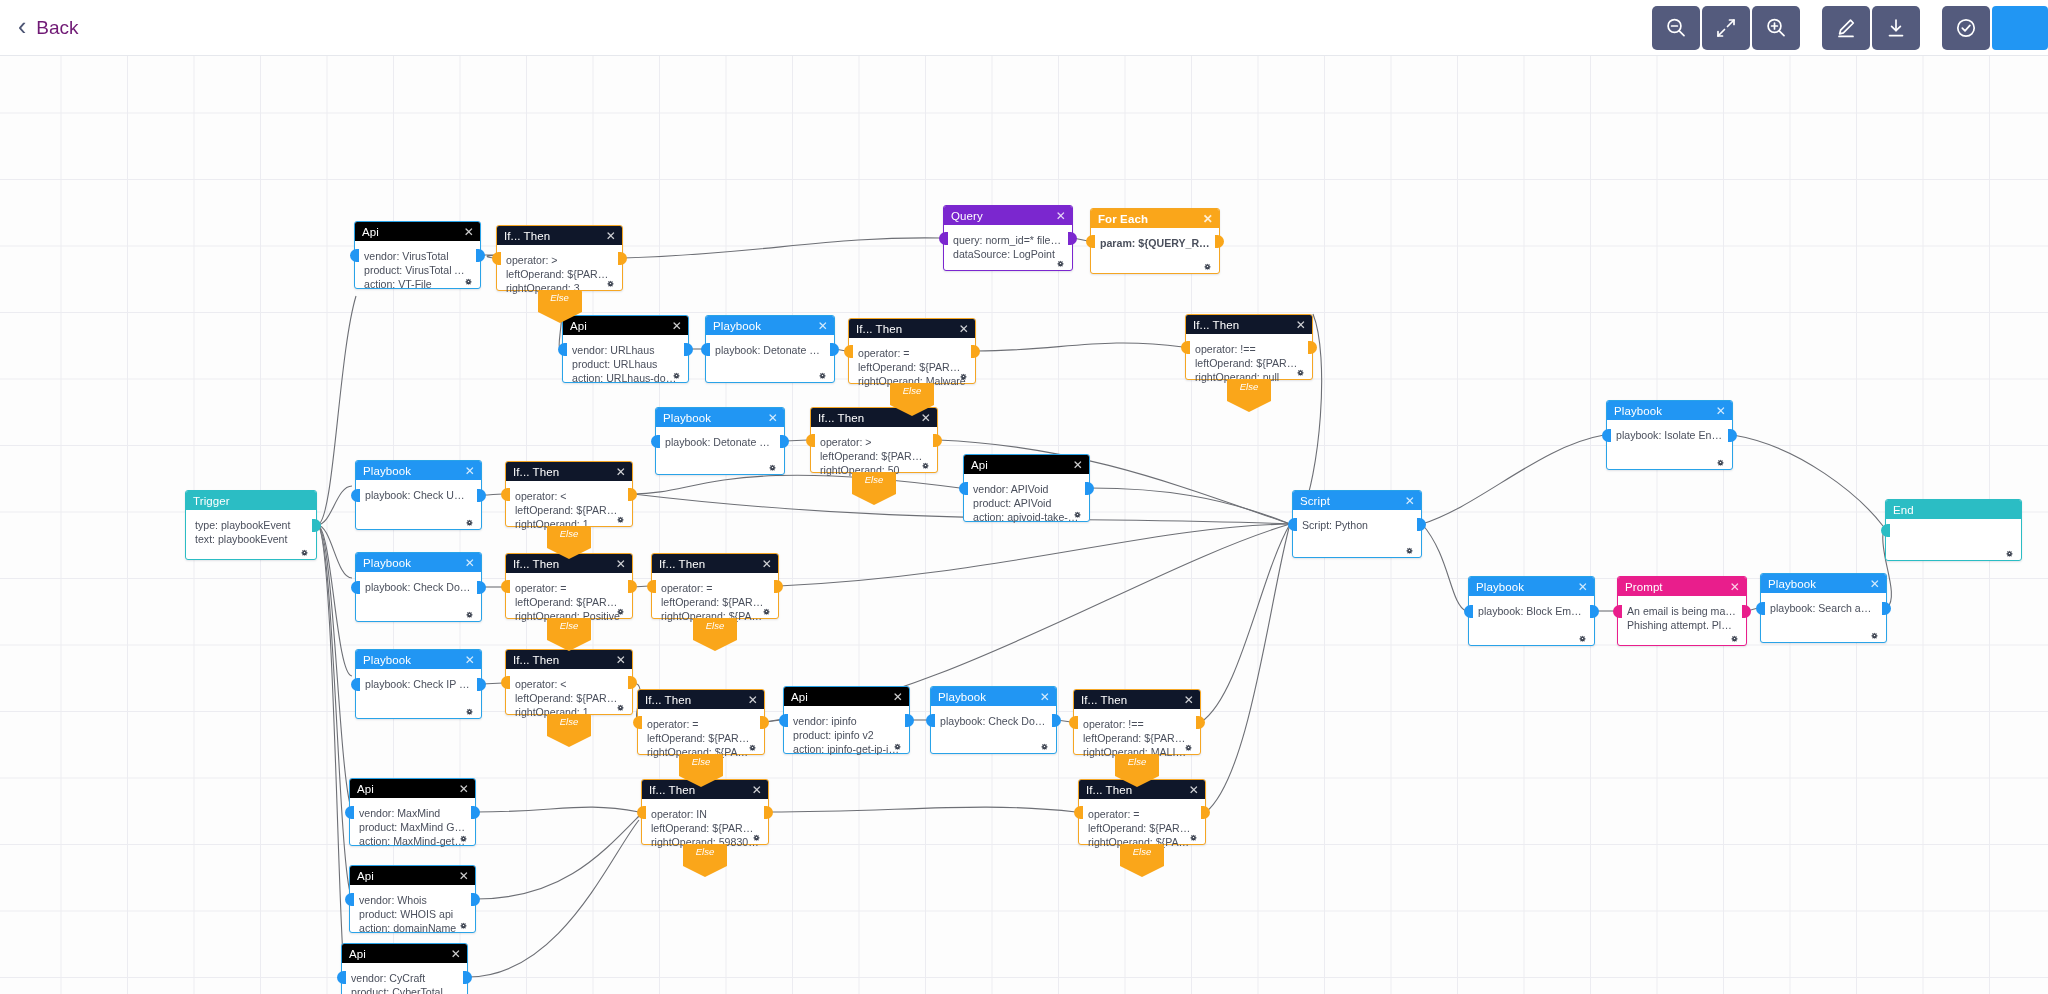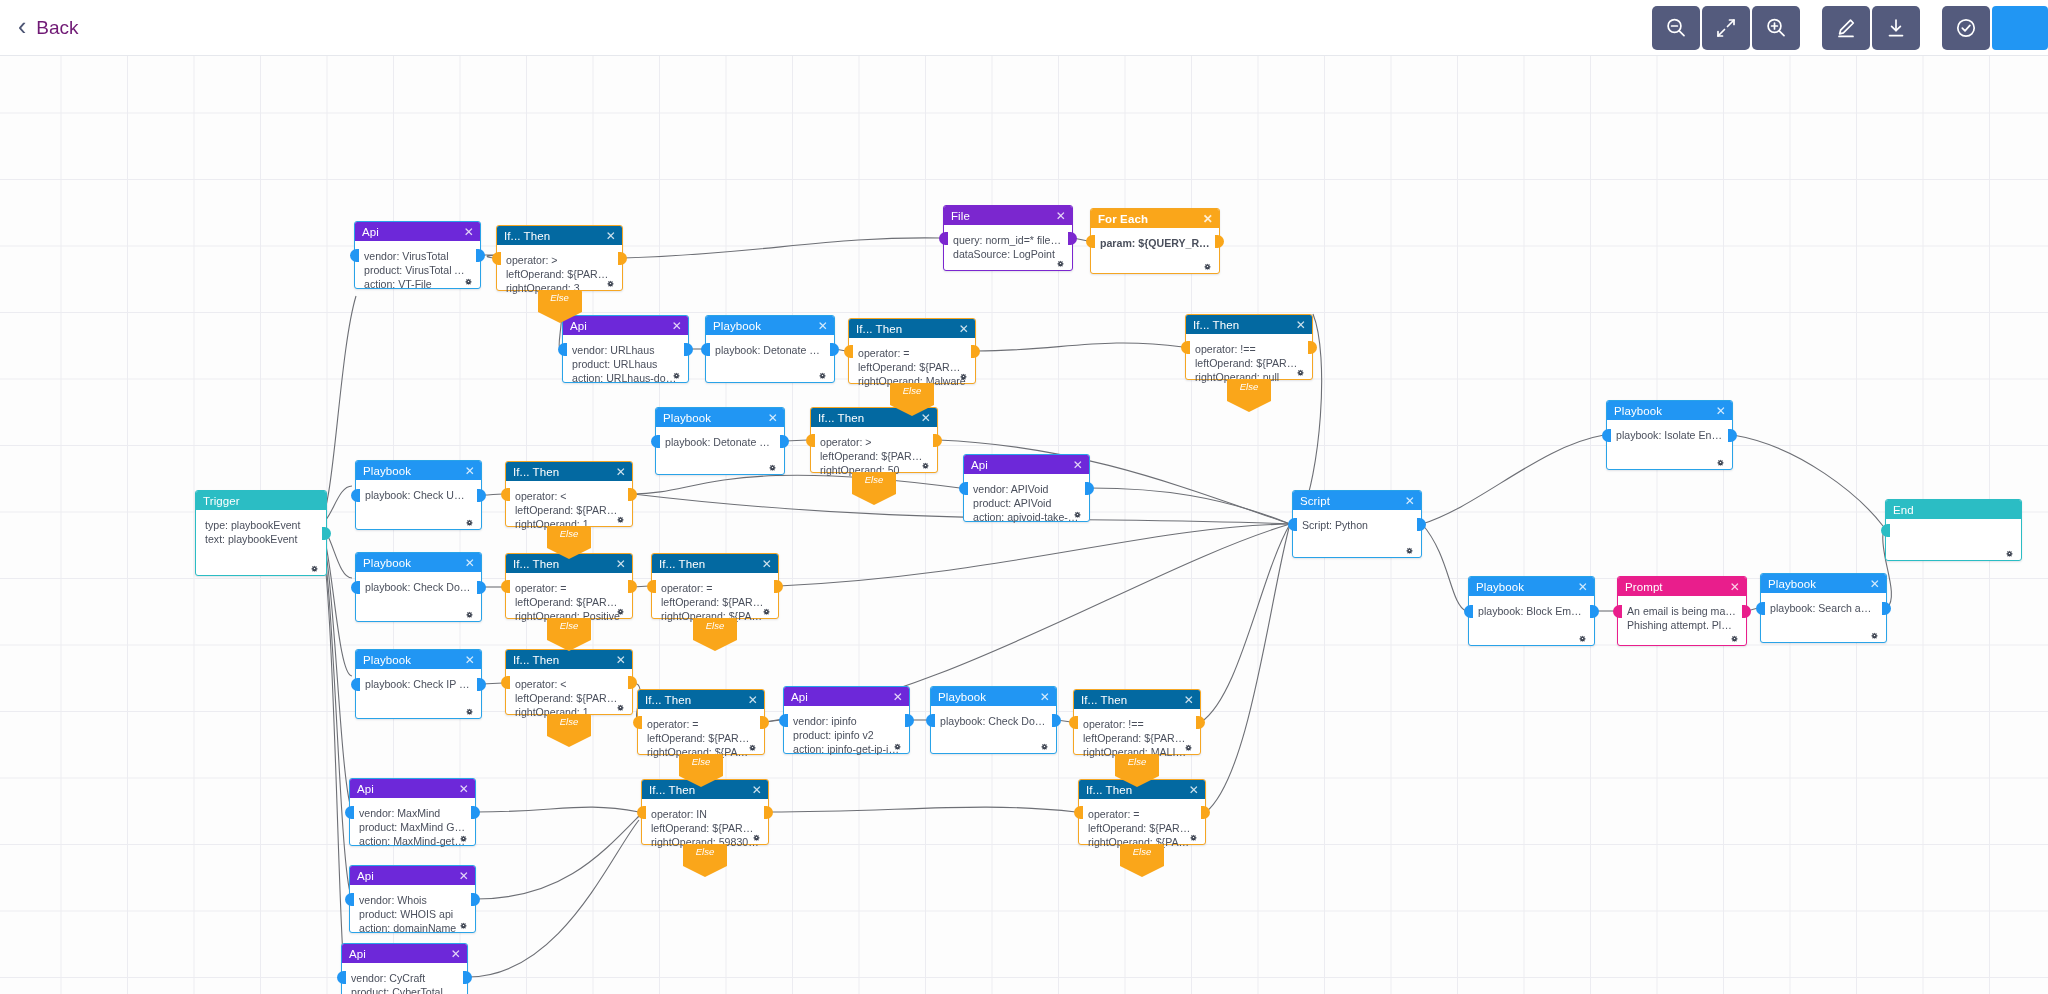--- a/index.html
+++ b/index.html
@@ -98,25 +98,25 @@
     font-size: 10.6px; color: #4a4f5c; line-height: 1.33;
     white-space: nowrap; overflow: hidden;
   }
   .node-bd div { overflow: hidden; text-overflow: ellipsis; }
   .gear {
     position: absolute; right: 6px; bottom: 4px;
     width: 11px; height: 11px; color: #3c4250;
   }
   
   .t-api   { border: 1px solid #29a3e8; }
-  .t-api   > .node-hd { background: #6d28d9; gap: 48px; }
+  .t-api   > .node-hd { background: #000000; gap: 48px; }
   .t-pb    { border: 1px solid #29a3e8; }
   .t-pb    > .node-hd { background: #2196f3; }
   .t-if    { border: 1px solid #f5a623; }
-  .t-if    > .node-hd { background: #0369a1; }
+  .t-if    > .node-hd { background: #0f172a; }
   .t-fe    { border: 1px solid #f5a623; font-weight: bold; }
   .t-fe    > .node-hd { background: #faa61a; }
   .t-query { border: 1px solid #7b27cf; }
   .t-query > .node-hd { background: #7b27cf; }
   .t-trig  { border: 1px solid #2bbdc4; }
   .t-trig  > .node-hd { background: #2bbdc4; }
   .t-end   { border: 1px solid #2bbdc4; }
   .t-end   > .node-hd { background: #2bbdc4; }
   .t-script{ border: 1px solid #29a3e8; }
   .t-script> .node-hd { background: #2196f3; }
@@ -269,21 +269,21 @@
       <path d="M 1206,756 C 1250,720 1270,540 1290,468" fill="none" stroke="#6d6f75" stroke-width="1.1"></path>
       <path d="M 1313,258 C 1330,300 1320,420 1300,462" fill="none" stroke="#6d6f75" stroke-width="1.1"></path>
       <path d="M 1422,468 C 1480,450 1540,390 1604,379" fill="none" stroke="#6d6f75" stroke-width="1.1"></path>
       <path d="M 1422,468 C 1450,500 1450,548 1466,555" fill="none" stroke="#6d6f75" stroke-width="1.1"></path>
       <path d="M 1733,379 C 1800,390 1860,440 1883,470" fill="none" stroke="#6d6f75" stroke-width="1.1"></path>
       <path d="M 1595,555 L 1615,555" fill="none" stroke="#6d6f75" stroke-width="1.1"></path>
       <path d="M 1747,555 L 1758,552" fill="none" stroke="#6d6f75" stroke-width="1.1"></path>
       <path d="M 1887,552 C 1900,540 1880,500 1883,478" fill="none" stroke="#6d6f75" stroke-width="1.1"></path>
     </svg>
   <div id="node-layer">
-      <div class="node t-trig" style="left: 195px; top: 434px; width: 132px; height: 86px;">
+      <div class="node t-trig" style="left: 185px; top: 434px; width: 132px; height: 70px;">
         <div class="node-hd">
           <span>Trigger</span>
         </div>
         <div class="node-bd">
           <div>type: playbookEvent</div>
           <div>text: playbookEvent</div>
         </div>
         <span class="gear"><svg viewBox="0 0 24 24" width="11" height="11" fill="#3c4250">
             <path d="M12 8.4a3.6 3.6 0 1 0 0 7.2 3.6 3.6 0 0 0 0-7.2zm0 5.4a1.8 1.8 0 1 1 0-3.6 1.8 1.8 0 0 1 0 3.6z"></path>
             <path d="M20.4 13.3l-1.8-.3a6.6 6.6 0 0 0-.5-1.3l1.1-1.5-1.9-1.9-1.5 1.1a6.6 6.6 0 0 0-1.3-.5l-.3-1.8h-2.6l-.3 1.8c-.5.1-.9.3-1.3.5L8.5 8.3 6.6 10.2l1.1 1.5c-.2.4-.4.8-.5 1.3l-1.8.3v2.6l1.8.3c.1.5.3.9.5 1.3l-1.1 1.5 1.9 1.9 1.5-1.1c.4.2.8.4 1.3.5l.3 1.8h2.6l.3-1.8c.5-.1.9-.3 1.3-.5l1.5 1.1 1.9-1.9-1.1-1.5c.2-.4.4-.8.5-1.3l1.8-.3z" opacity="0"></path>
@@ -325,21 +325,21 @@
             <path d="M12 5.2l.55 2.1a5.1 5.1 0 0 1 1.62.67l1.86-1.1 1.1 1.1-1.1 1.86c.3.5.53 1.04.67 1.62l2.1.55v1.56l-2.1.55a5.1 5.1 0 0 1-.67 1.62l1.1 1.86-1.1 1.1-1.86-1.1a5.1 5.1 0 0 1-1.62.67L12 20.3l-.55-2.1a5.1 5.1 0 0 1-1.62-.67l-1.86 1.1-1.1-1.1 1.1-1.86a5.1 5.1 0 0 1-.67-1.62l-2.1-.55v-1.56l2.1-.55c.14-.58.37-1.12.67-1.62l-1.1-1.86 1.1-1.1 1.86 1.1a5.1 5.1 0 0 1 1.62-.67zM12 9.5a2.5 2.5 0 1 0 0 5 2.5 2.5 0 0 0 0-5z"></path>
           </svg></span>
         <span class="port in p-orange"></span>
         <span class="port out p-orange"></span>
       </div>
       <div class="else-badge" style="left: 537.5px; top: 234px;">
         <span>Else</span>
       </div>
       <div class="node t-query" style="left: 943px; top: 149px; width: 130px; height: 66px;">
         <div class="node-hd">
-          <span>File</span>
+          <span>Query</span>
           <span class="x">✕</span>
         </div>
         <div class="node-bd">
           <div>query: norm_id=* file=${fil...</div>
           <div>dataSource: LogPoint</div>
         </div>
         <span class="gear"><svg viewBox="0 0 24 24" width="11" height="11" fill="#3c4250">
             <path d="M12 8.4a3.6 3.6 0 1 0 0 7.2 3.6 3.6 0 0 0 0-7.2zm0 5.4a1.8 1.8 0 1 1 0-3.6 1.8 1.8 0 0 1 0 3.6z"></path>
             <path d="M20.4 13.3l-1.8-.3a6.6 6.6 0 0 0-.5-1.3l1.1-1.5-1.9-1.9-1.5 1.1a6.6 6.6 0 0 0-1.3-.5l-.3-1.8h-2.6l-.3 1.8c-.5.1-.9.3-1.3.5L8.5 8.3 6.6 10.2l1.1 1.5c-.2.4-.4.8-.5 1.3l-1.8.3v2.6l1.8.3c.1.5.3.9.5 1.3l-1.1 1.5 1.9 1.9 1.5-1.1c.4.2.8.4 1.3.5l.3 1.8h2.6l.3-1.8c.5-.1.9-.3 1.3-.5l1.5 1.1 1.9-1.9-1.1-1.5c.2-.4.4-.8.5-1.3l1.8-.3z" opacity="0"></path>
             <path d="M12 5.2l.55 2.1a5.1 5.1 0 0 1 1.62.67l1.86-1.1 1.1 1.1-1.1 1.86c.3.5.53 1.04.67 1.62l2.1.55v1.56l-2.1.55a5.1 5.1 0 0 1-.67 1.62l1.1 1.86-1.1 1.1-1.86-1.1a5.1 5.1 0 0 1-1.62.67L12 20.3l-.55-2.1a5.1 5.1 0 0 1-1.62-.67l-1.86 1.1-1.1-1.1 1.1-1.86a5.1 5.1 0 0 1-.67-1.62l-2.1-.55v-1.56l2.1-.55c.14-.58.37-1.12.67-1.62l-1.1-1.86 1.1-1.1 1.86 1.1a5.1 5.1 0 0 1 1.62-.67zM12 9.5a2.5 2.5 0 1 0 0 5 2.5 2.5 0 0 0 0-5z"></path>

